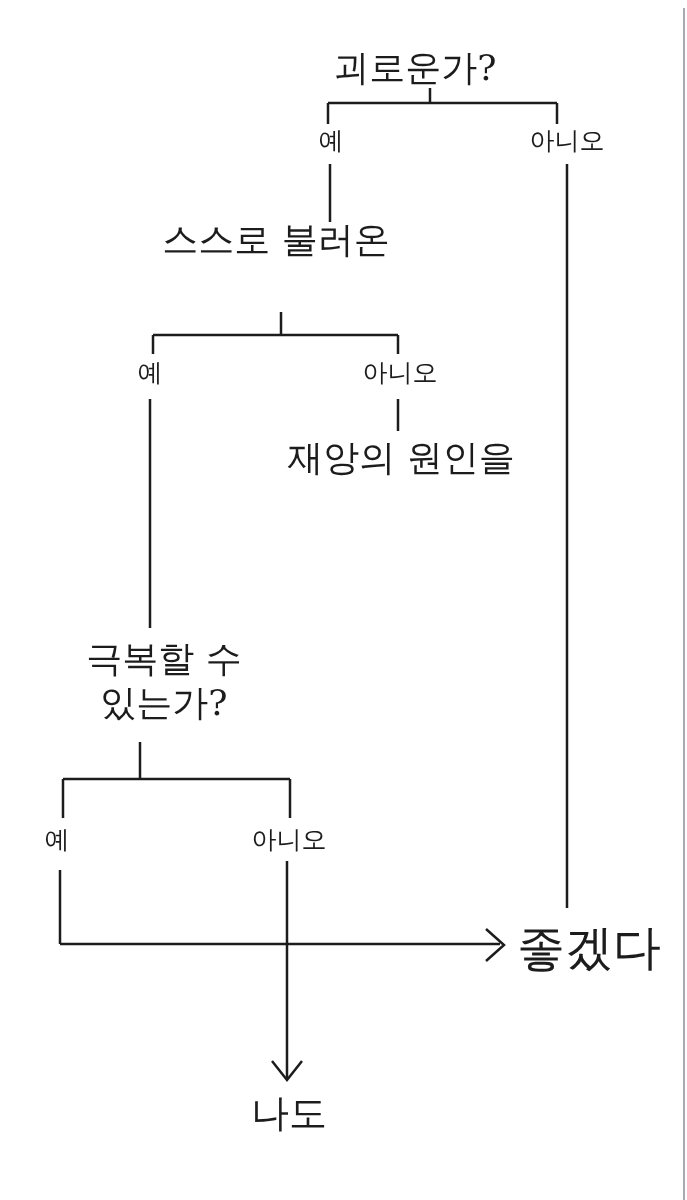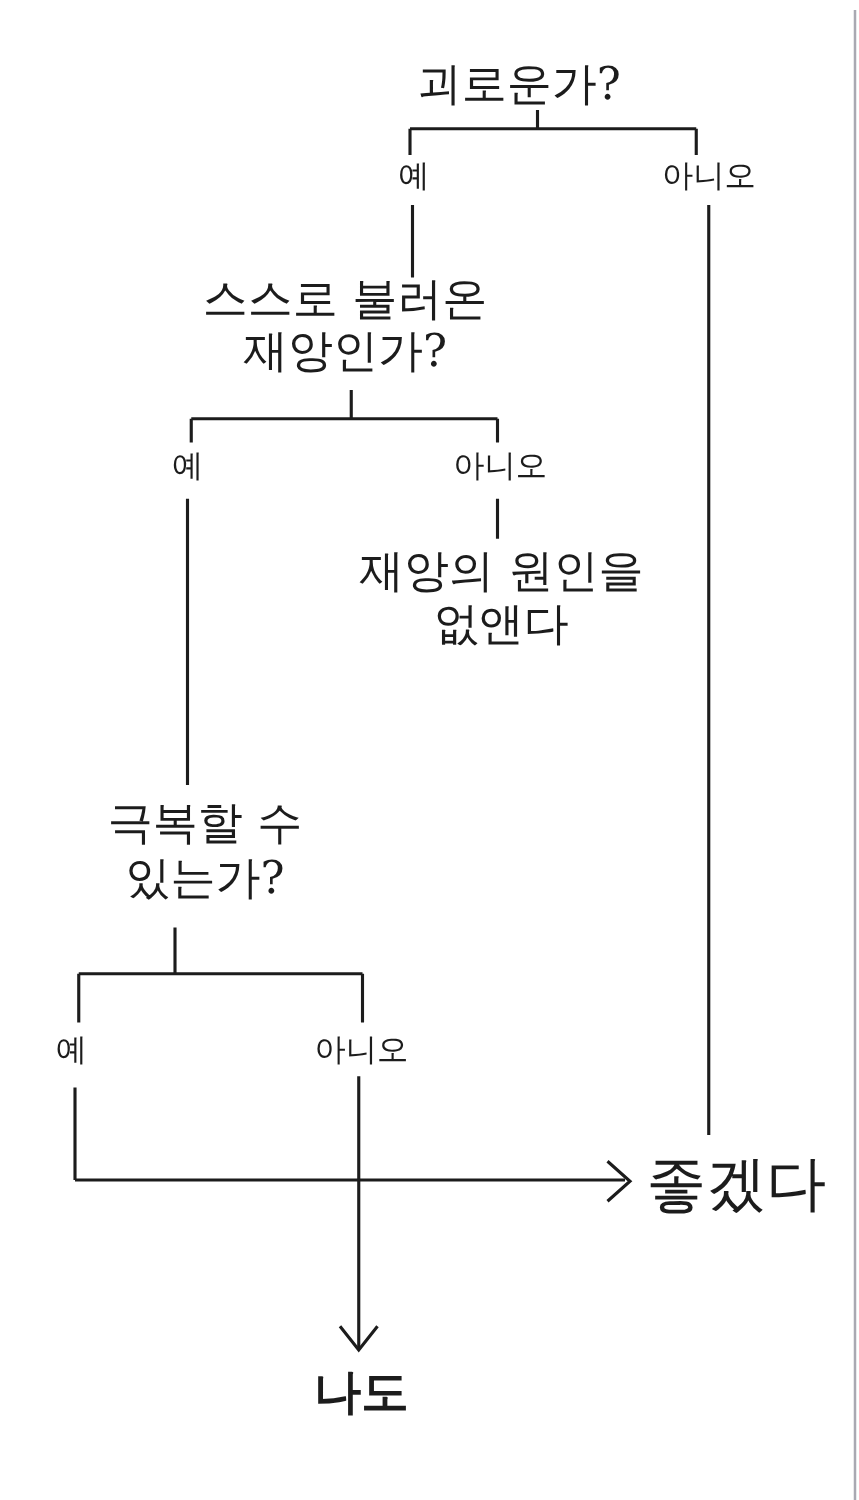--- a/index.html
+++ b/index.html
@@ -31,21 +31,21 @@
     color:var(--text);
     font-family:"DejaVu Serif","Liberation Serif",serif;
     text-align:center;
     white-space:nowrap;
     transform:translateX(-50%);
   }
   .question{ font-size:36px; line-height:42px; }
   .question.q3{ line-height:44px;margin-left:18px; }
   .answer-big{ font-size:48px; line-height:1; }
   .answer-big.no-center{ transform:none; text-align:left; }
-  .answer-mid{ font-size:38px; line-height:1;font-weight:bold; }
+  .answer-mid{ font-size:38px; line-height:1; }
   .branch-label{
     position:absolute;
     color:var(--text);
     font-family:"DejaVu Sans","Liberation Sans",sans-serif;
     font-size:25px;
     line-height:1;
     white-space:nowrap;
     transform:translateX(-50%);
   }
   .page-edge-right{
@@ -89,29 +89,27 @@
     <path class="edge" d="M272 1061 L287 1080 L302 1061"></path>
   </svg>
 
   <div class="node question" style="left:415px;top:47px;">괴로운가?</div>
 
   <div class="branch-label" style="left:331px;top:128px;">예</div>
   <div class="branch-label" style="left:567px;top:128px;">아니오</div>
 
   <div class="node question" style="left:276px;top:219px;">
     <div>스스로 불러온</div>
-    <div>재앙인가?</div>
   </div>
 
   <div class="branch-label" style="left:150px;top:360px;">예</div>
   <div class="branch-label" style="left:400px;top:360px;">아니오</div>
 
   <div class="node question" style="left:401px;top:437px;">
     <div>재앙의 원인을</div>
-    <div>없앤다</div>
   </div>
 
   <div class="node question q3" style="left:146px;top:637px;">
     <div>극복할 수</div>
     <div>있는가?</div>
   </div>
 
   <div class="branch-label" style="left:57px;top:827px;">예</div>
   <div class="branch-label" style="left:289px;top:827px;">아니오</div>
 

